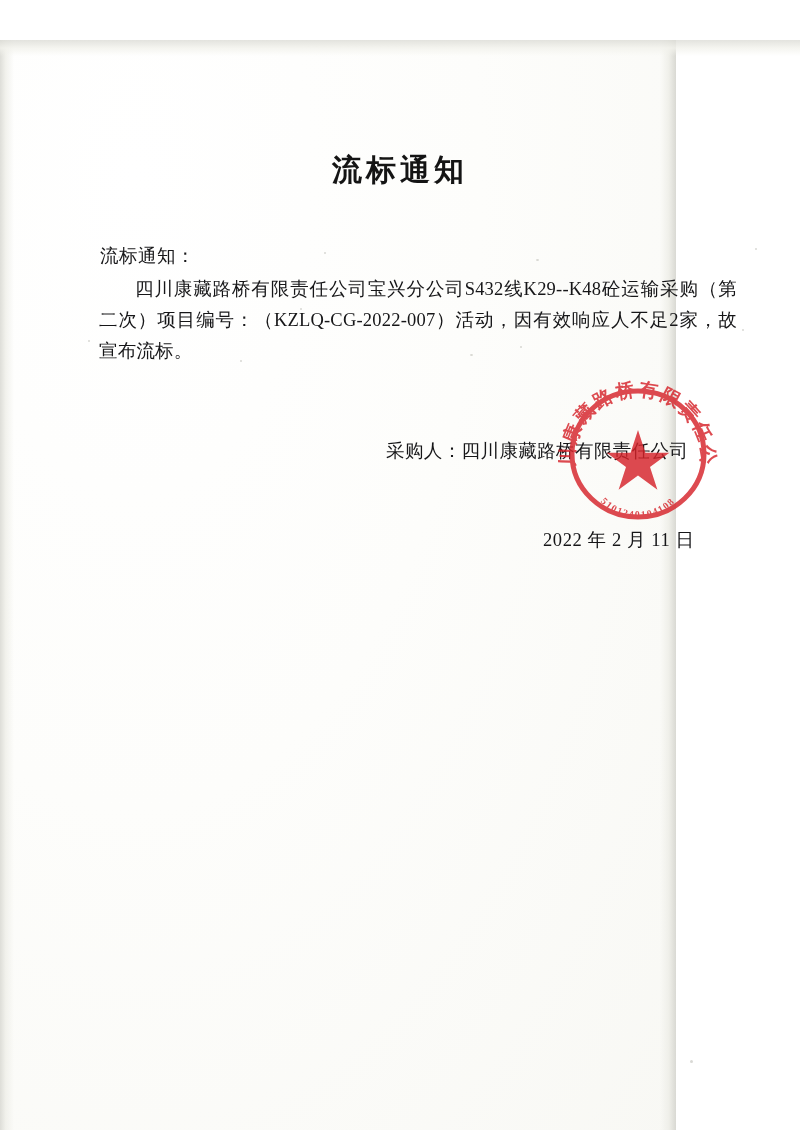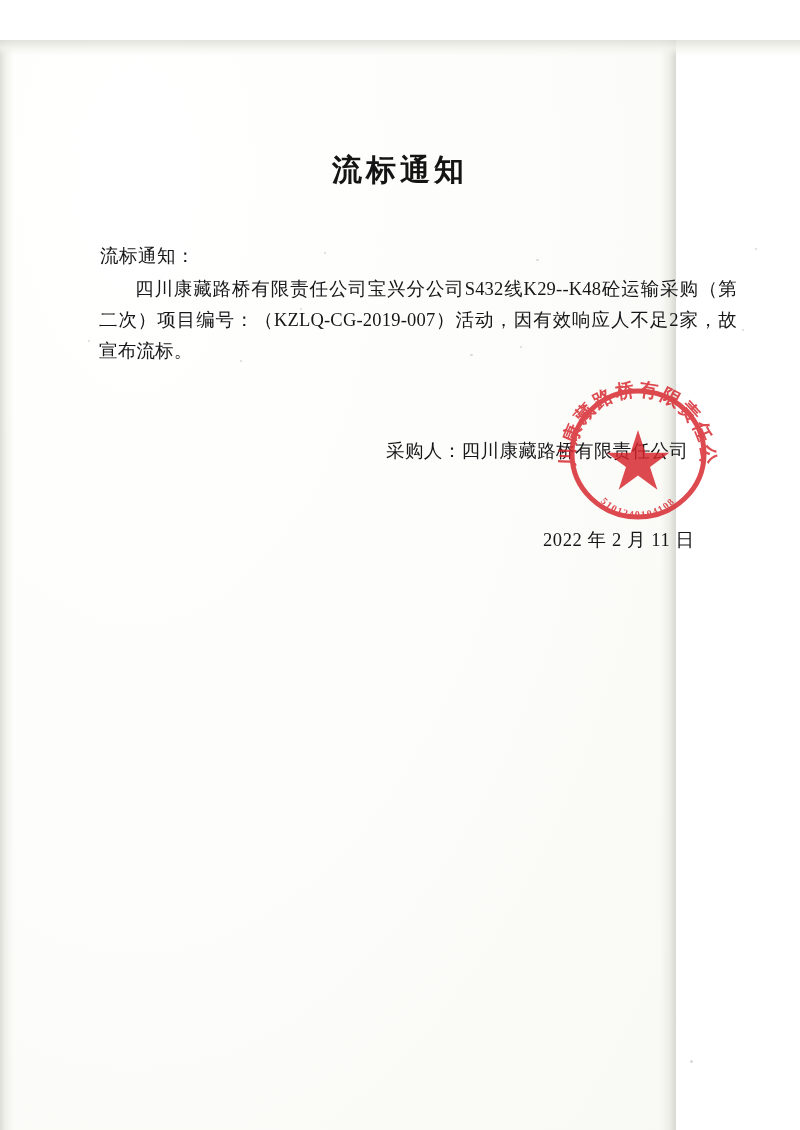--- a/index.html
+++ b/index.html
@@ -166,21 +166,21 @@
   <div class="speck" style="left:742px;top:289px;width:2px;height:2px;"></div>
   <div class="speck" style="left:690px;top:1020px;width:3px;height:3px;"></div>
   <div class="speck" style="left:300px;top:268px;width:2px;height:2px;"></div>
 
   <div id="doc-body">
 
     <div id="doc-title">流标通知</div>
 
     <div id="salutation">流标通知：</div>
 
-    <div id="main-paragraph">四川康藏路桥有限责任公司宝兴分公司S432线K29--K48砼运输采购（第二次）项目编号：（KZLQ-CG-2019-007）活动，因有效响应人不足2家，故宣布流标。</div>
+    <div id="main-paragraph">四川康藏路桥有限责任公司宝兴分公司S432线K29--K48砼运输采购（第二次）项目编号：（KZLQ-CG-2022-007）活动，因有效响应人不足2家，故宣布流标。</div>
 
     <div id="purchaser-line">采购人：四川康藏路桥有限责任公司</div>
 
     <div id="date-line">2022 年 2 月 11 日</div>
 
     <div id="seal">
       <svg viewBox="0 0 172 152" xmlns="http://www.w3.org/2000/svg" aria-hidden="true">
         <defs>
           <path id="arc-top" d="M 22,80 A 64,62 0 0 1 150,80" fill="none"></path>
           <path id="arc-bottom" d="M 36,92 A 50,48 0 0 0 136,92" fill="none"></path>

